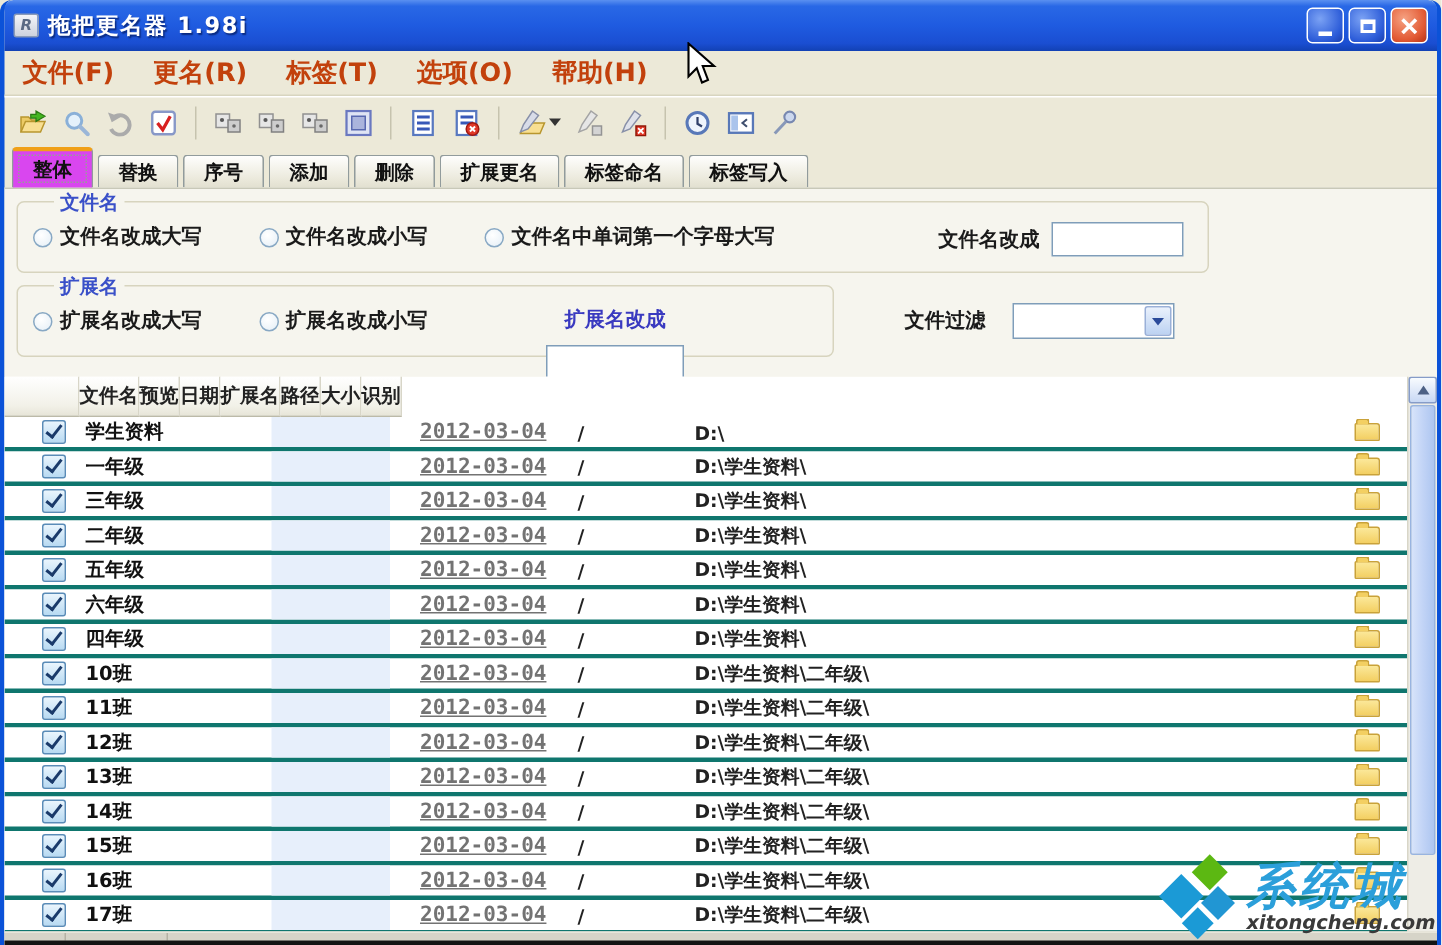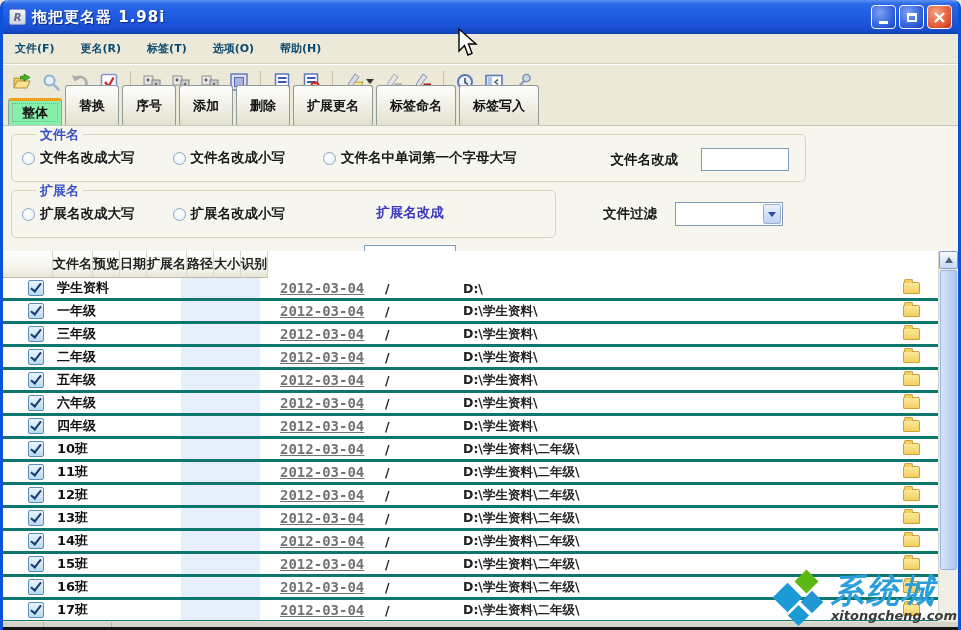--- a/index.html
+++ b/index.html
@@ -21,53 +21,53 @@
   .win-btn { width:25px; height:24px; border:1px solid #fff; border-radius:4px;
     display:flex; align-items:center; justify-content:center;
     background: radial-gradient(circle at 35% 30%, #7ba2f4, #2b5bd8 70%, #1a3fae); }
   .win-btn.close { background: radial-gradient(circle at 35% 30%, #f6a282, #e25a34 65%, #b83214); }
   .glyph-min { width:9px; height:3px; background:#fff; margin-top:10px; }
   .glyph-max { width:10px; height:9px; border:2px solid #fff; border-top-width:3px; }
 
   
   .menubar { height:30px; flex:0 0 30px; display:flex; align-items:center; padding:0 10px; gap:22px;
     border-bottom:1px solid #d8d5c0; }
-  .menu-item { font-size:11px; font-weight:700; color:#0c4a6e; padding:2px 2px; cursor:default; }
+  .menu-item { font-size:17px; font-weight:700; color:#c2410c; padding:2px 2px; cursor:default; }
 
   
   .toolbar { height:34px; flex:0 0 34px; display:flex; align-items:center; padding:0 6px; gap:3px;
     border-top:1px solid #fff; }
   .tbtn { width:26px; height:26px; display:flex; align-items:center; justify-content:center; border-radius:3px; }
   .tsep { width:1px; height:22px; background:#c6c3ae; margin:0 5px; }
   .caret-down { width:0; height:0; border-left:4px solid transparent; border-right:4px solid transparent;
     border-top:5px solid #333; margin-left:1px; }
 
   
   .tabbar { height:27px; flex:0 0 27px; display:flex; align-items:flex-end; padding-left:5px; }
-  .tab { height:40px; padding:0 13px; margin-right:3px; display:flex; align-items:center;
+  .tab { height:22px; padding:0 13px; margin-right:3px; display:flex; align-items:center;
     font-size:13px; font-weight:700; color:#111; border:1px solid #919b9c; border-bottom:none;
     border-radius:3px 3px 0 0; background:linear-gradient(#fefefd,#eceadd 70%,#e2e0d0); position:relative; }
-  .tab.tab-active { height:27px; background:#86efac; border-top:3px solid #f0a018; z-index:2; }
+  .tab.tab-active { height:27px; background:#d946ef; border-top:3px solid #f0a018; z-index:2; }
   .tab.tab-active::after { content:""; position:absolute; inset:2px 3px 3px 3px; border:1px dotted #9a9a9a; }
 
   
   .panel { height:126px; flex:0 0 126px; background:#f6f5ee; position:relative; border-top:1px solid #c8c8b8; }
   .group { position:absolute; border:1px solid #d7d4be; border-radius:5px; }
   .group-caption { position:absolute; top:-9px; left:24px; background:#f6f5ee; padding:0 4px;
     color:#3a50c8; font-size:13px; font-weight:700; }
   .g1 { left:8px; top:8px; width:795px; height:48px; }
   .g2 { left:8px; top:64px; width:545px; height:48px; }
   .radios { position:absolute; left:0; top:14px; display:flex; align-items:center; }
   .radio { display:flex; align-items:center; font-size:13.5px; font-weight:700; color:#1a1a1a; }
   .g1 .radio:nth-of-type(1), .g2 .radio:nth-of-type(1) { margin-left:10px;text-align:right; }
   .g1 .radio:nth-of-type(2), .g2 .radio:nth-of-type(2) { margin-left:38px; }
   .g1 .radio:nth-of-type(3) { margin-left:38px; }
   .rb { width:13px; height:13px; border:1px solid #88a8c4; border-radius:50%;
     background:radial-gradient(circle at 40% 35%, #fff, #e4eef6); margin-right:5px; flex:0 0 13px; }
-  .inline-field { position:absolute; display:flex; align-items:center; gap:23px; }
+  .inline-field { position:absolute; display:flex; align-items:center; gap:8px; }
   .g1 .inline-field { right:16px; top:13px; }
   .g2 .inline-field { left:352px; top:13px;flex-direction:column; }
   .field-label { font-size:13.5px; font-weight:700; color:#1a1a1a; white-space:nowrap; }
   .field-label.blue { color:#3a3ac0; }
   .txt { width:88px; height:23px; border:1px solid #7f9db9; background:#fff; font-size:13px; padding:0 3px; }
   .g2 .txt { width:92px; }
   .filter-wrap { position:absolute; left:600px; top:76px; display:flex; align-items:center; gap:18px; }
   .combo { width:108px; height:24px; border:1px solid #7f9db9; background:#fff; position:relative; }
   .combo-btn { position:absolute; right:1px; top:1px; bottom:1px; width:18px; border:1px solid #9ab0d8;
     border-radius:2px; background:linear-gradient(#eaf1fc,#bcd2f2); display:flex; align-items:center; justify-content:center; }

